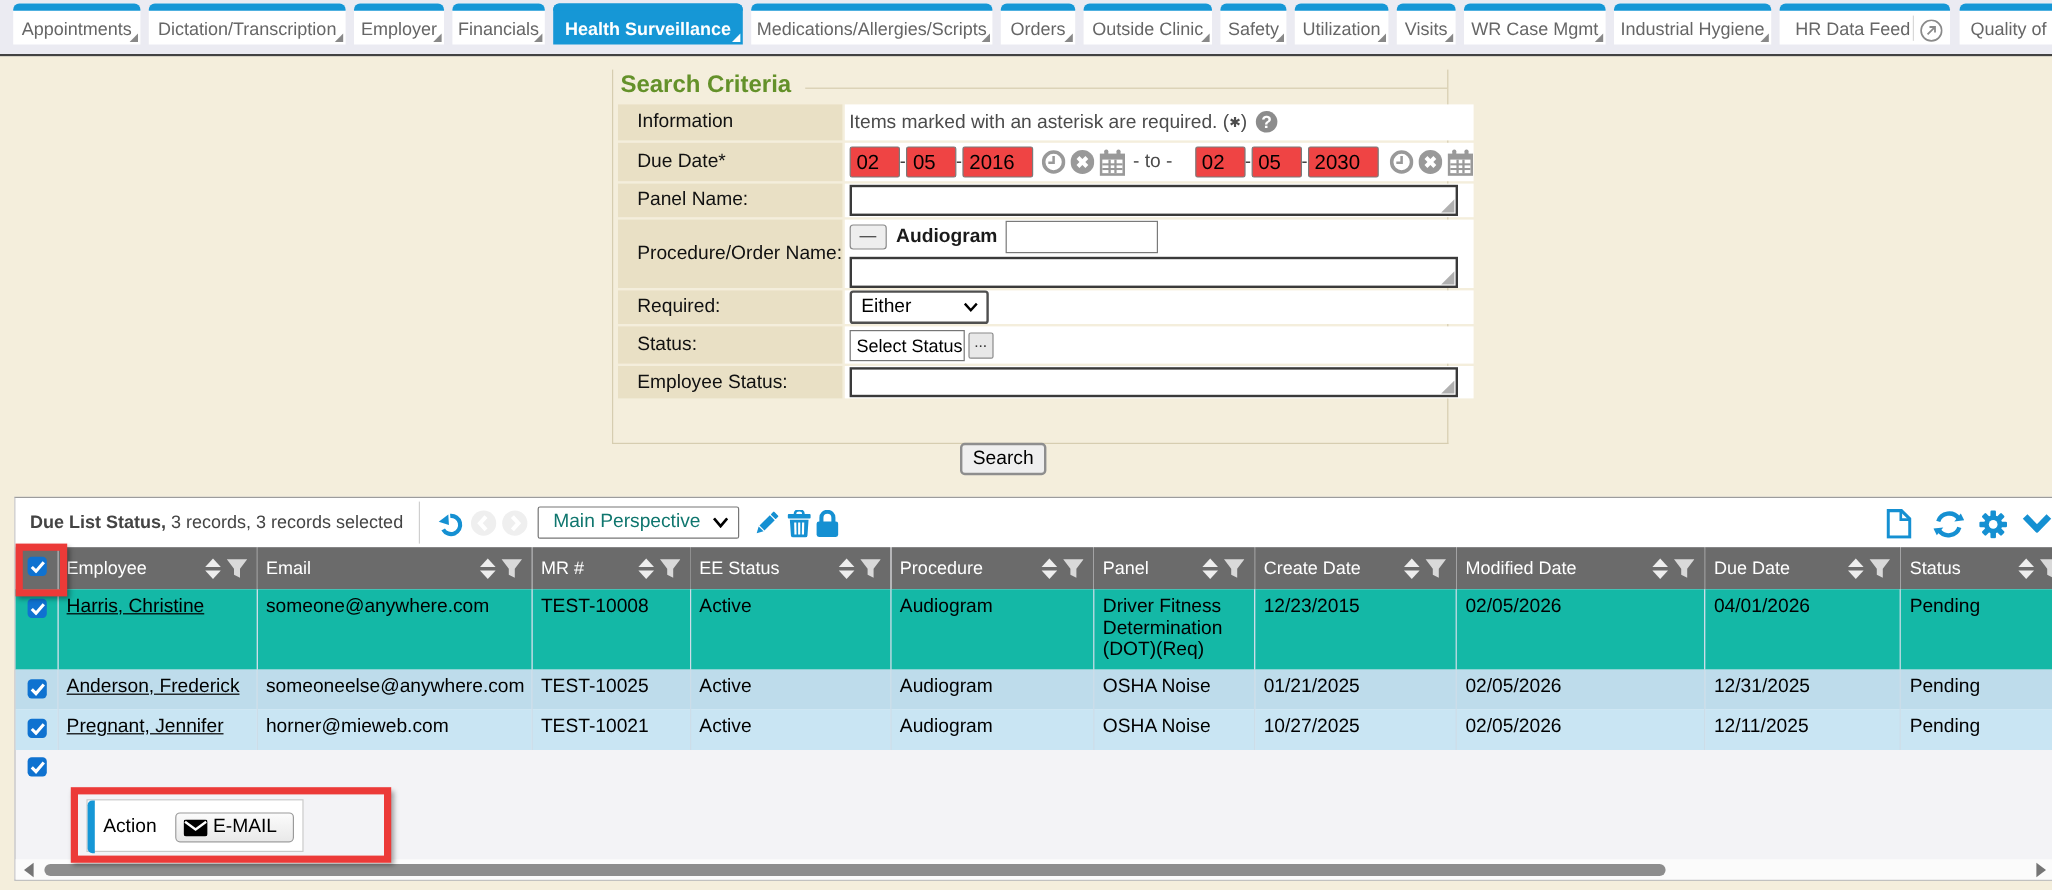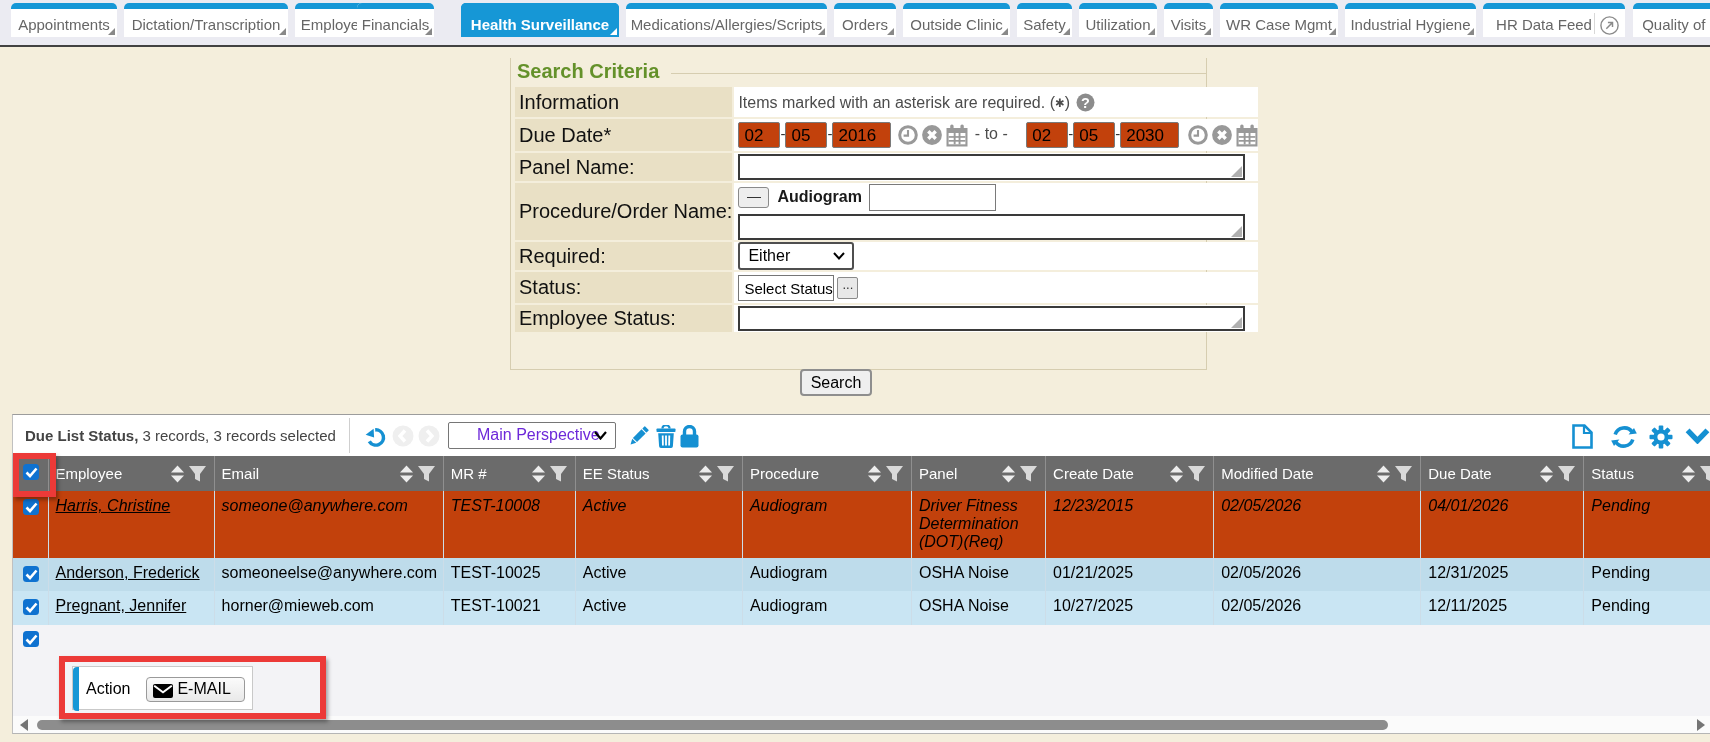--- a/index.html
+++ b/index.html
@@ -16,49 +16,49 @@
 .tab.active .lbl { color:#fff; font-weight:bold; }
 .tab.active .tri { border-bottom-color:#fff; }
 
 
 #beige { position:absolute; left:0; top:47px; width:1710px; height:367px; background:#f4eedc; }
 #fs { position:absolute; left:510px; top:11px; width:697px; height:312px; border:1px solid #d6cdb0; border-top:none; }
 #fs .toprule-r { position:absolute; top:15px; left:160px; right:0; height:1px; background:#d6cdb0; }
 #legend { position:absolute; left:6px; top:2px; font-size:20px; font-weight:bold; color:#64912a; }
 #ftable { position:absolute; left:2px; top:27px; width:691px; border-collapse:separate; border-spacing:2px; }
 #ftable td { vertical-align:middle; }
-#ftable td.l { background:#e9e0c5; width:178px; font-size:20px; color:#111; padding-left:4px; white-space:nowrap; }
+#ftable td.l { background:#e9e0c5; width:178px; font-size:16px; color:#111; padding-left:16px; white-space:nowrap; }
 #ftable td.v { background:#fff; padding-left:4px; position:relative; white-space:nowrap; }
 .bigin { width:507px; height:26px; border:2px solid #3a3a3a; background:#fff; position:relative; }
 .bigin .grip { position:absolute; right:1px; bottom:1px; width:0; height:0; border-left:11px solid transparent; border-bottom:11px solid #b0b0b0; }
-.datein { display:inline-block; vertical-align:middle; border:1px solid #7a7a7a; border-radius:2px; height:26px; font-size:17px; color:#000; padding:3px 0 0 5px; background:#c2410c; }
+.datein { display:inline-block; vertical-align:middle; border:1px solid #7a7a7a; border-radius:2px; height:26px; font-size:17px; color:#000; padding:3px 0 0 5px; background:#ef4444; }
 .ic { vertical-align:middle; margin-left:4px; }
 .dd { font-size:15px; color:#333; }
 .toto { font-size:16px; color:#4c4c4c; margin-left:2px; margin-right:14px; }
 .infotext { font-size:16px; color:#4c4c4c; }
 .selbox { display:inline-block; vertical-align:middle; border:1px solid #767676; height:26px; font-size:15px; color:#000; padding:4px 3px 0 5px; background:#fff; white-space:nowrap; overflow:hidden; }
 .dots { display:inline-block; vertical-align:middle; border:1px solid #8a8a8a; border-radius:2px; background:#e8e8e8; width:21px; height:22px; text-align:center; font-size:13px; color:#333; line-height:14px; margin-left:3px; }
 .dash-btn { display:inline-block; vertical-align:middle; border:1px solid #8a8a8a; border-radius:3px; background:#eee; width:31px; height:21px; text-align:center; font-size:14px; color:#333; line-height:17px; }
 .sel { display:inline-block; position:relative; vertical-align:middle; border:2px solid #4f4f4f; border-radius:3px; height:28px; background:#fff; font-size:16px; color:#000; padding:3px 0 0 8px; }
 .sel svg { position:absolute; right:7px; top:8px; }
 #searchbtn { position:absolute; left:800px; top:322px; width:72px; height:27px; background:#efefef; border:2px solid #8e8e8e; border-radius:4px; font-size:16px; color:#000; text-align:center; padding-top:1px; font-family:"Liberation Sans",sans-serif; }
 
 
 #grid { position:absolute; left:12px; top:414px; width:1698px; height:320px; background:#f3f3f6; border-top:1px solid #9c9c9c; border-left:1px solid #c0c0c0; border-bottom:1px solid #b5b5b5; }
 #toolbar { position:absolute; left:0; top:0; width:1697px; height:41px; background:#fff; }
 #tb-title { position:absolute; left:12px; top:12px; font-size:15px; color:#444; }
 #tb-sep { position:absolute; left:336px; top:3px; width:1px; height:35px; background:#cfcfcf; }
-#tb-persp { position:absolute; left:435px; top:7px; width:168px; height:27px; border:1px solid #767676; border-radius:2px; background:#fff; font-size:16px; padding:3px 0 0 28px; color:#6d28d9; }
+#tb-persp { position:absolute; left:435px; top:7px; width:168px; height:27px; border:1px solid #767676; border-radius:2px; background:#fff; font-size:16px; padding:3px 0 0 12px; color:#0f766e; }
 #tb-persp svg { position:absolute; right:8px; top:8px; }
 
 
 #gtable { position:absolute; left:0; top:41px; border-collapse:collapse; table-layout:fixed; width:1697px; }
 #gtable th { background:#6b6b6b; color:#fff; font-weight:normal; font-size:15px; text-align:left; padding:0 4px 0 7px; height:35px; border-right:1px solid #8f8f8f; position:relative; }
 #gtable td { font-size:16px; color:#000; padding:6px 4px 4px 7px; vertical-align:top; border-right:1px solid #ccdde8; }
-#gtable tr.r1 td { background:#c2410c; height:67px;font-style:italic; }
+#gtable tr.r1 td { background:#14b8a6; height:67px; }
 #gtable tr.r2 td { background:#bedceb; height:33px; }
 #gtable tr.r3 td { background:#c9e5f3; height:34px; }
 .hicons { position:absolute; right:8px; top:9px; }
 a.emp { color:#000; text-decoration:underline; }
 
 
 #gfooter { position:absolute; left:0; top:0; }
 #actionbox { position:absolute; left:59px; top:251px; width:181px; height:44px; background:#fff; border:1px solid #c9c9c9; }
 #actionbar { position:absolute; left:0px; top:0px; width:6px; height:44px; background:#1697d6; border-radius:4px 0 0 4px; }
 #actionlbl { position:absolute; left:13px; top:13px; font-size:16px; color:#000; }
@@ -93,21 +93,21 @@
   <div class="tab" style="left:124px;width:164px;">
         <div class="bar"></div>
         <div class="lbl">Dictation/Transcription</div>
         <div class="tri"></div>
       </div>
   <div class="tab" style="left:295px;width:75px;">
         <div class="bar"></div>
         <div class="lbl">Employer</div>
         <div class="tri"></div>
       </div>
-  <div class="tab" style="left:357px;width:77px;">
+  <div class="tab" style="left:377px;width:77px;">
         <div class="bar"></div>
         <div class="lbl">Financials</div>
         <div class="tri"></div>
       </div>
   <div class="tab active" style="left:461px;width:158px;">
         <div class="bar"></div>
         <div class="lbl">Health Surveillance</div>
         <div class="tri"></div>
       </div>
   <div class="tab" style="left:626px;width:201px;">

